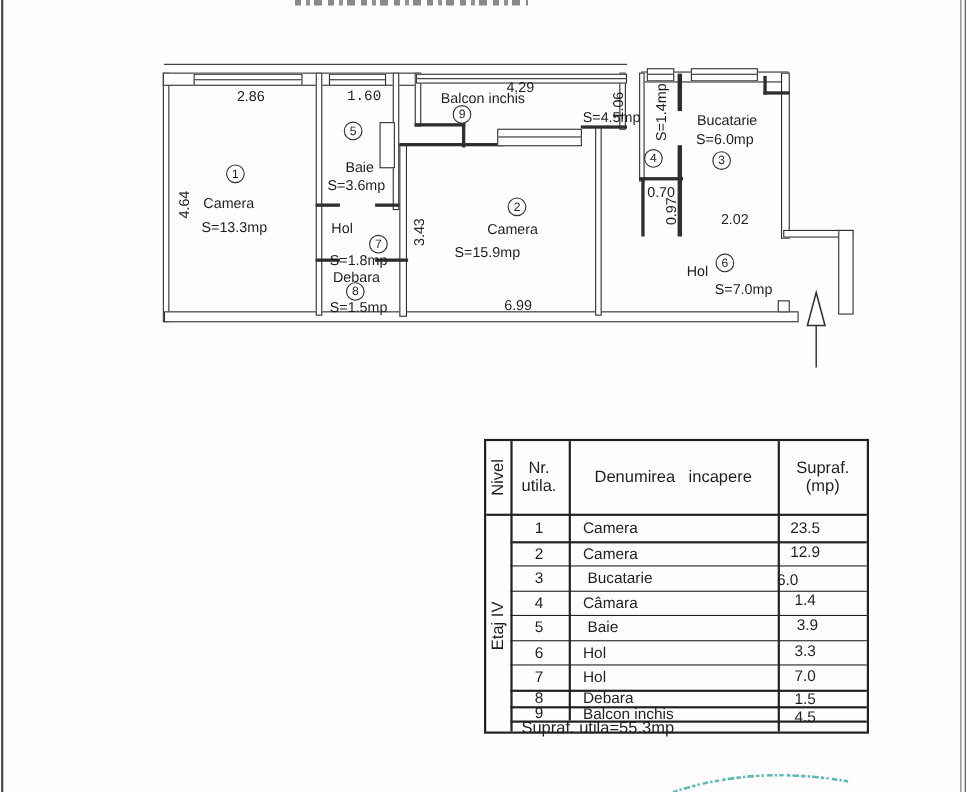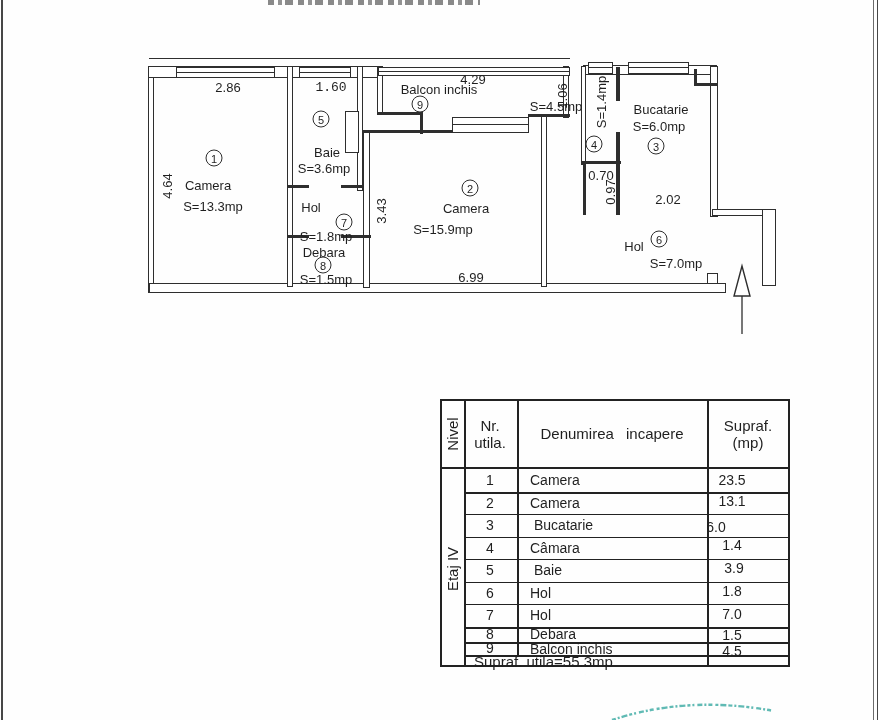--- a/index.html
+++ b/index.html
@@ -186,37 +186,37 @@
     </div>
 
     <div class="tc hdr ctr rot" style="left:11px;top:168px;transform:translate(-50%,-50%) rotate(-90deg);">Etaj IV</div>
 
     <div class="tc ctr" style="left:48px;top:79px;">1</div>
     <div class="tc vmid" style="left:88px;top:79px;">Camera</div>
     <div class="tc ctr" style="left:290px;top:79px;">23.5</div>
 
     <div class="tc ctr" style="left:48px;top:102px;">2</div>
     <div class="tc vmid" style="left:88px;top:102px;">Camera</div>
-    <div class="tc ctr" style="left:290px;top:100px;">13.1</div>
+    <div class="tc ctr" style="left:290px;top:100px;">12.9</div>
 
     <div class="tc ctr" style="left:48px;top:124px;">3</div>
     <div class="tc vmid" style="left:92px;top:124px;">Bucatarie</div>
     <div class="tc ctr" style="left:274px;top:126px;">6.0</div>
 
     <div class="tc ctr" style="left:48px;top:147px;">4</div>
     <div class="tc vmid" style="left:88px;top:147px;">Câmara</div>
     <div class="tc ctr" style="left:290px;top:144px;">1.4</div>
 
     <div class="tc ctr" style="left:48px;top:169px;">5</div>
     <div class="tc vmid" style="left:92px;top:169px;">Baie</div>
     <div class="tc ctr" style="left:292px;top:167px;">3.9</div>
 
     <div class="tc ctr" style="left:48px;top:192px;">6</div>
     <div class="tc vmid" style="left:88px;top:192px;">Hol</div>
-    <div class="tc ctr" style="left:290px;top:190px;">1.8</div>
+    <div class="tc ctr" style="left:290px;top:190px;">3.3</div>
 
     <div class="tc ctr" style="left:48px;top:214px;">7</div>
     <div class="tc vmid" style="left:88px;top:214px;">Hol</div>
     <div class="tc ctr" style="left:290px;top:213px;">7.0</div>
 
     <div class="tc ctr" style="left:48px;top:233px;">8</div>
     <div class="tc vmid" style="left:88px;top:233px;">Debara</div>
     <div class="tc ctr" style="left:290px;top:234px;">1.5</div>
 
     <div class="tc ctr" style="left:48px;top:247px;">9</div>

